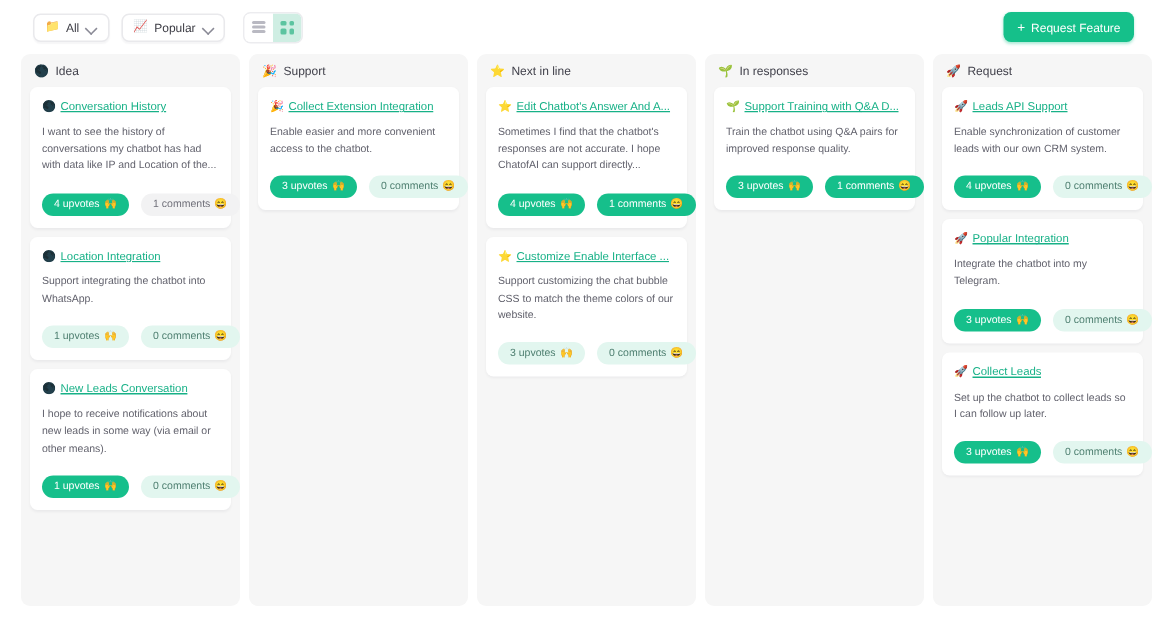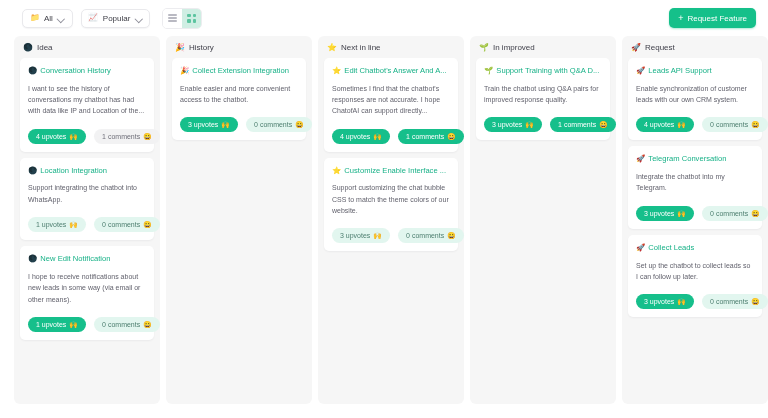--- a/index.html
+++ b/index.html
@@ -145,21 +145,21 @@
     align-items: flex-start;
     gap: 3px;
     font-size: 7.6px;
     color: #17b187;
     line-height: 1.25;
     margin-bottom: 7px;
     white-space: nowrap;
     overflow: hidden;
   }
   .card-title .t-emoji { font-size: 7.5px; line-height: 1.3; flex: none; }
-  .card-title .t-text { overflow: hidden; text-overflow: ellipsis; white-space: nowrap; }
+  .card-title .t-text { overflow: hidden; text-overflow: ellipsis; white-space: nowrap; text-decoration: underline; }
 
   .card-desc {
     font-size: 7px;
     color: #62626d;
     line-height: 1.62;
     margin-bottom: 12px;
   }
 
   .pills { display: flex; align-items: center; gap: 8px; }
 
@@ -262,40 +262,40 @@
               </div>
               <div class="pill soft-green">
                 <span>0 comments</span>
                 <span class="p-emoji">😄</span>
               </div>
             </div>
           </div>
           <div class="card">
             <div class="card-title">
               <span class="t-emoji">🌑</span>
-              <span class="t-text">New Edit Notification</span>
+              <span class="t-text">New Leads Conversation</span>
             </div>
             <div class="card-desc">I hope to receive notifications about new leads in some way (via email or other means).</div>
             <div class="pills">
               <div class="pill solid">
                 <span>1 upvotes</span>
                 <span class="p-emoji">🙌</span>
               </div>
               <div class="pill soft-green">
                 <span>0 comments</span>
                 <span class="p-emoji">😄</span>
               </div>
             </div>
           </div>
         </div>
       </div>
       <div class="column">
         <div class="col-header">
           <span class="col-emoji">🎉</span>
-          <span>History</span>
+          <span>Support</span>
         </div>
         <div class="cards">
           <div class="card">
             <div class="card-title">
               <span class="t-emoji">🎉</span>
               <span class="t-text">Collect Extension Integration</span>
             </div>
             <div class="card-desc">Enable easier and more convenient access to the chatbot.</div>
             <div class="pills">
               <div class="pill solid">
@@ -348,21 +348,21 @@
                 <span>0 comments</span>
                 <span class="p-emoji">😄</span>
               </div>
             </div>
           </div>
         </div>
       </div>
       <div class="column">
         <div class="col-header">
           <span class="col-emoji">🌱</span>
-          <span>In improved</span>
+          <span>In responses</span>
         </div>
         <div class="cards">
           <div class="card">
             <div class="card-title">
               <span class="t-emoji">🌱</span>
               <span class="t-text">Support Training with Q&amp;A D...</span>
             </div>
             <div class="card-desc">Train the chatbot using Q&amp;A pairs for improved response quality.</div>
             <div class="pills">
               <div class="pill solid">
@@ -396,21 +396,21 @@
               </div>
               <div class="pill soft-green">
                 <span>0 comments</span>
                 <span class="p-emoji">😄</span>
               </div>
             </div>
           </div>
           <div class="card">
             <div class="card-title">
               <span class="t-emoji">🚀</span>
-              <span class="t-text">Telegram Conversation</span>
+              <span class="t-text">Popular Integration</span>
             </div>
             <div class="card-desc">Integrate the chatbot into my Telegram.</div>
             <div class="pills">
               <div class="pill solid">
                 <span>3 upvotes</span>
                 <span class="p-emoji">🙌</span>
               </div>
               <div class="pill soft-green">
                 <span>0 comments</span>
                 <span class="p-emoji">😄</span>

